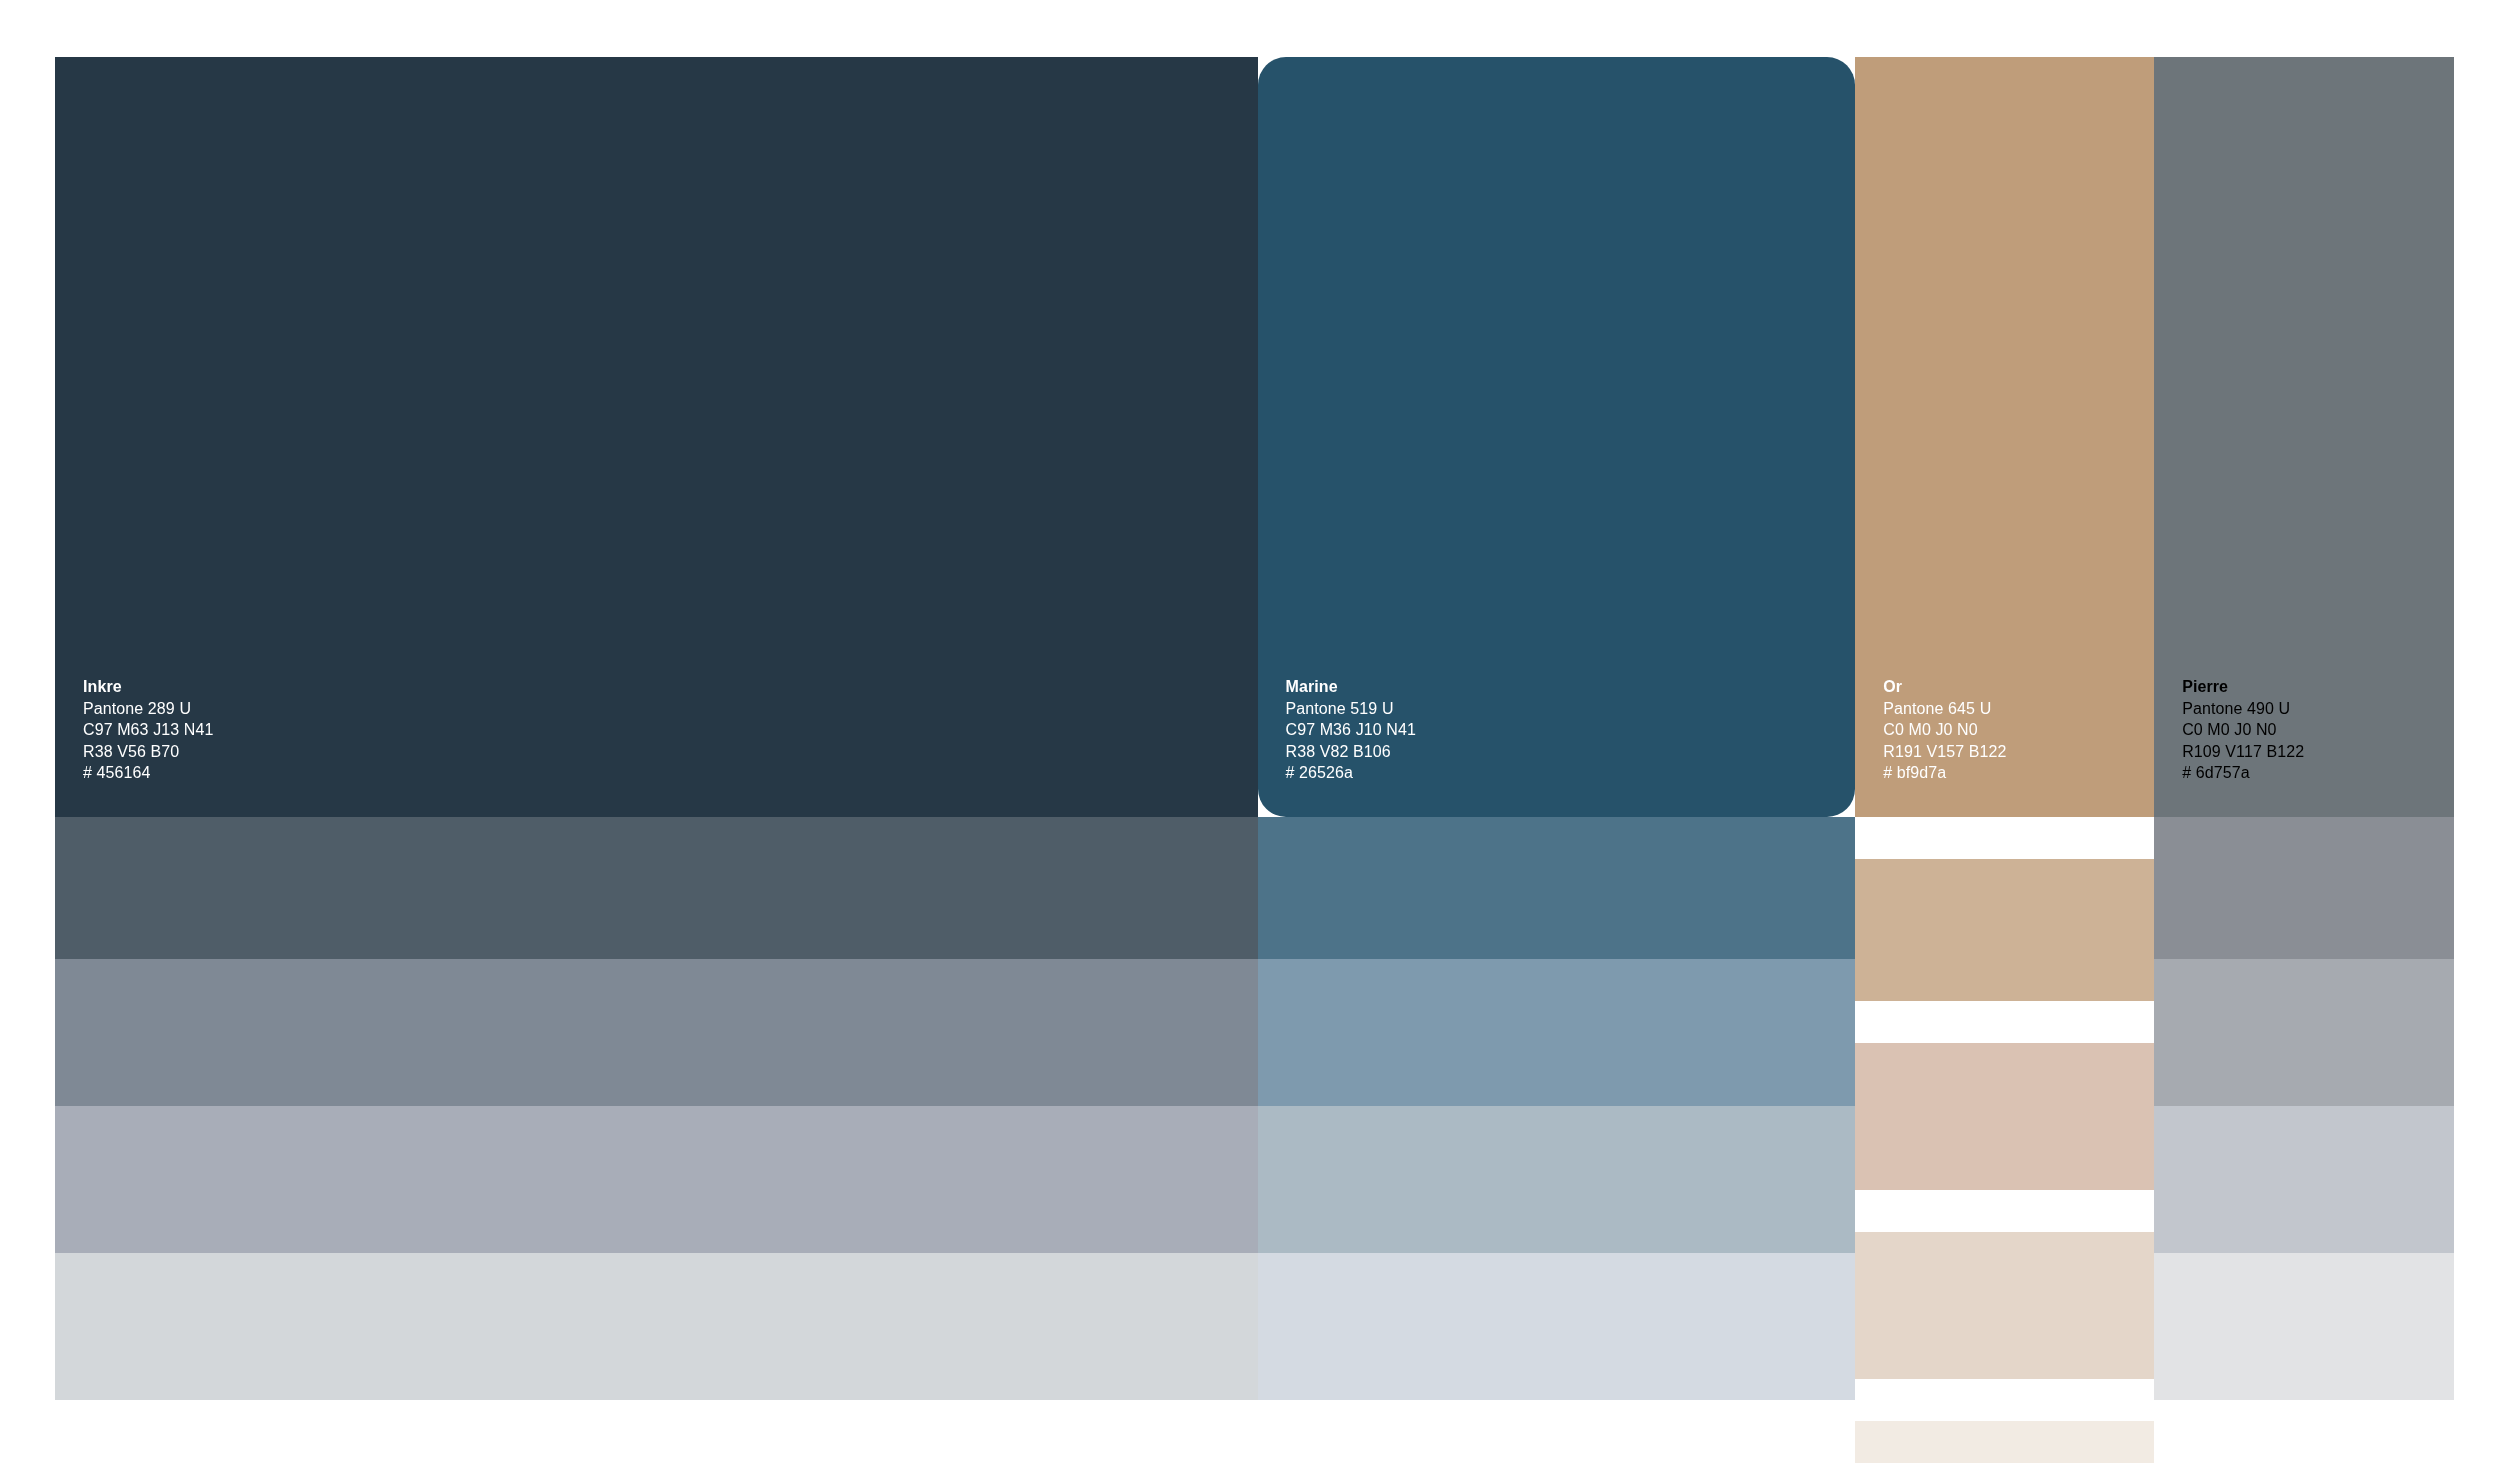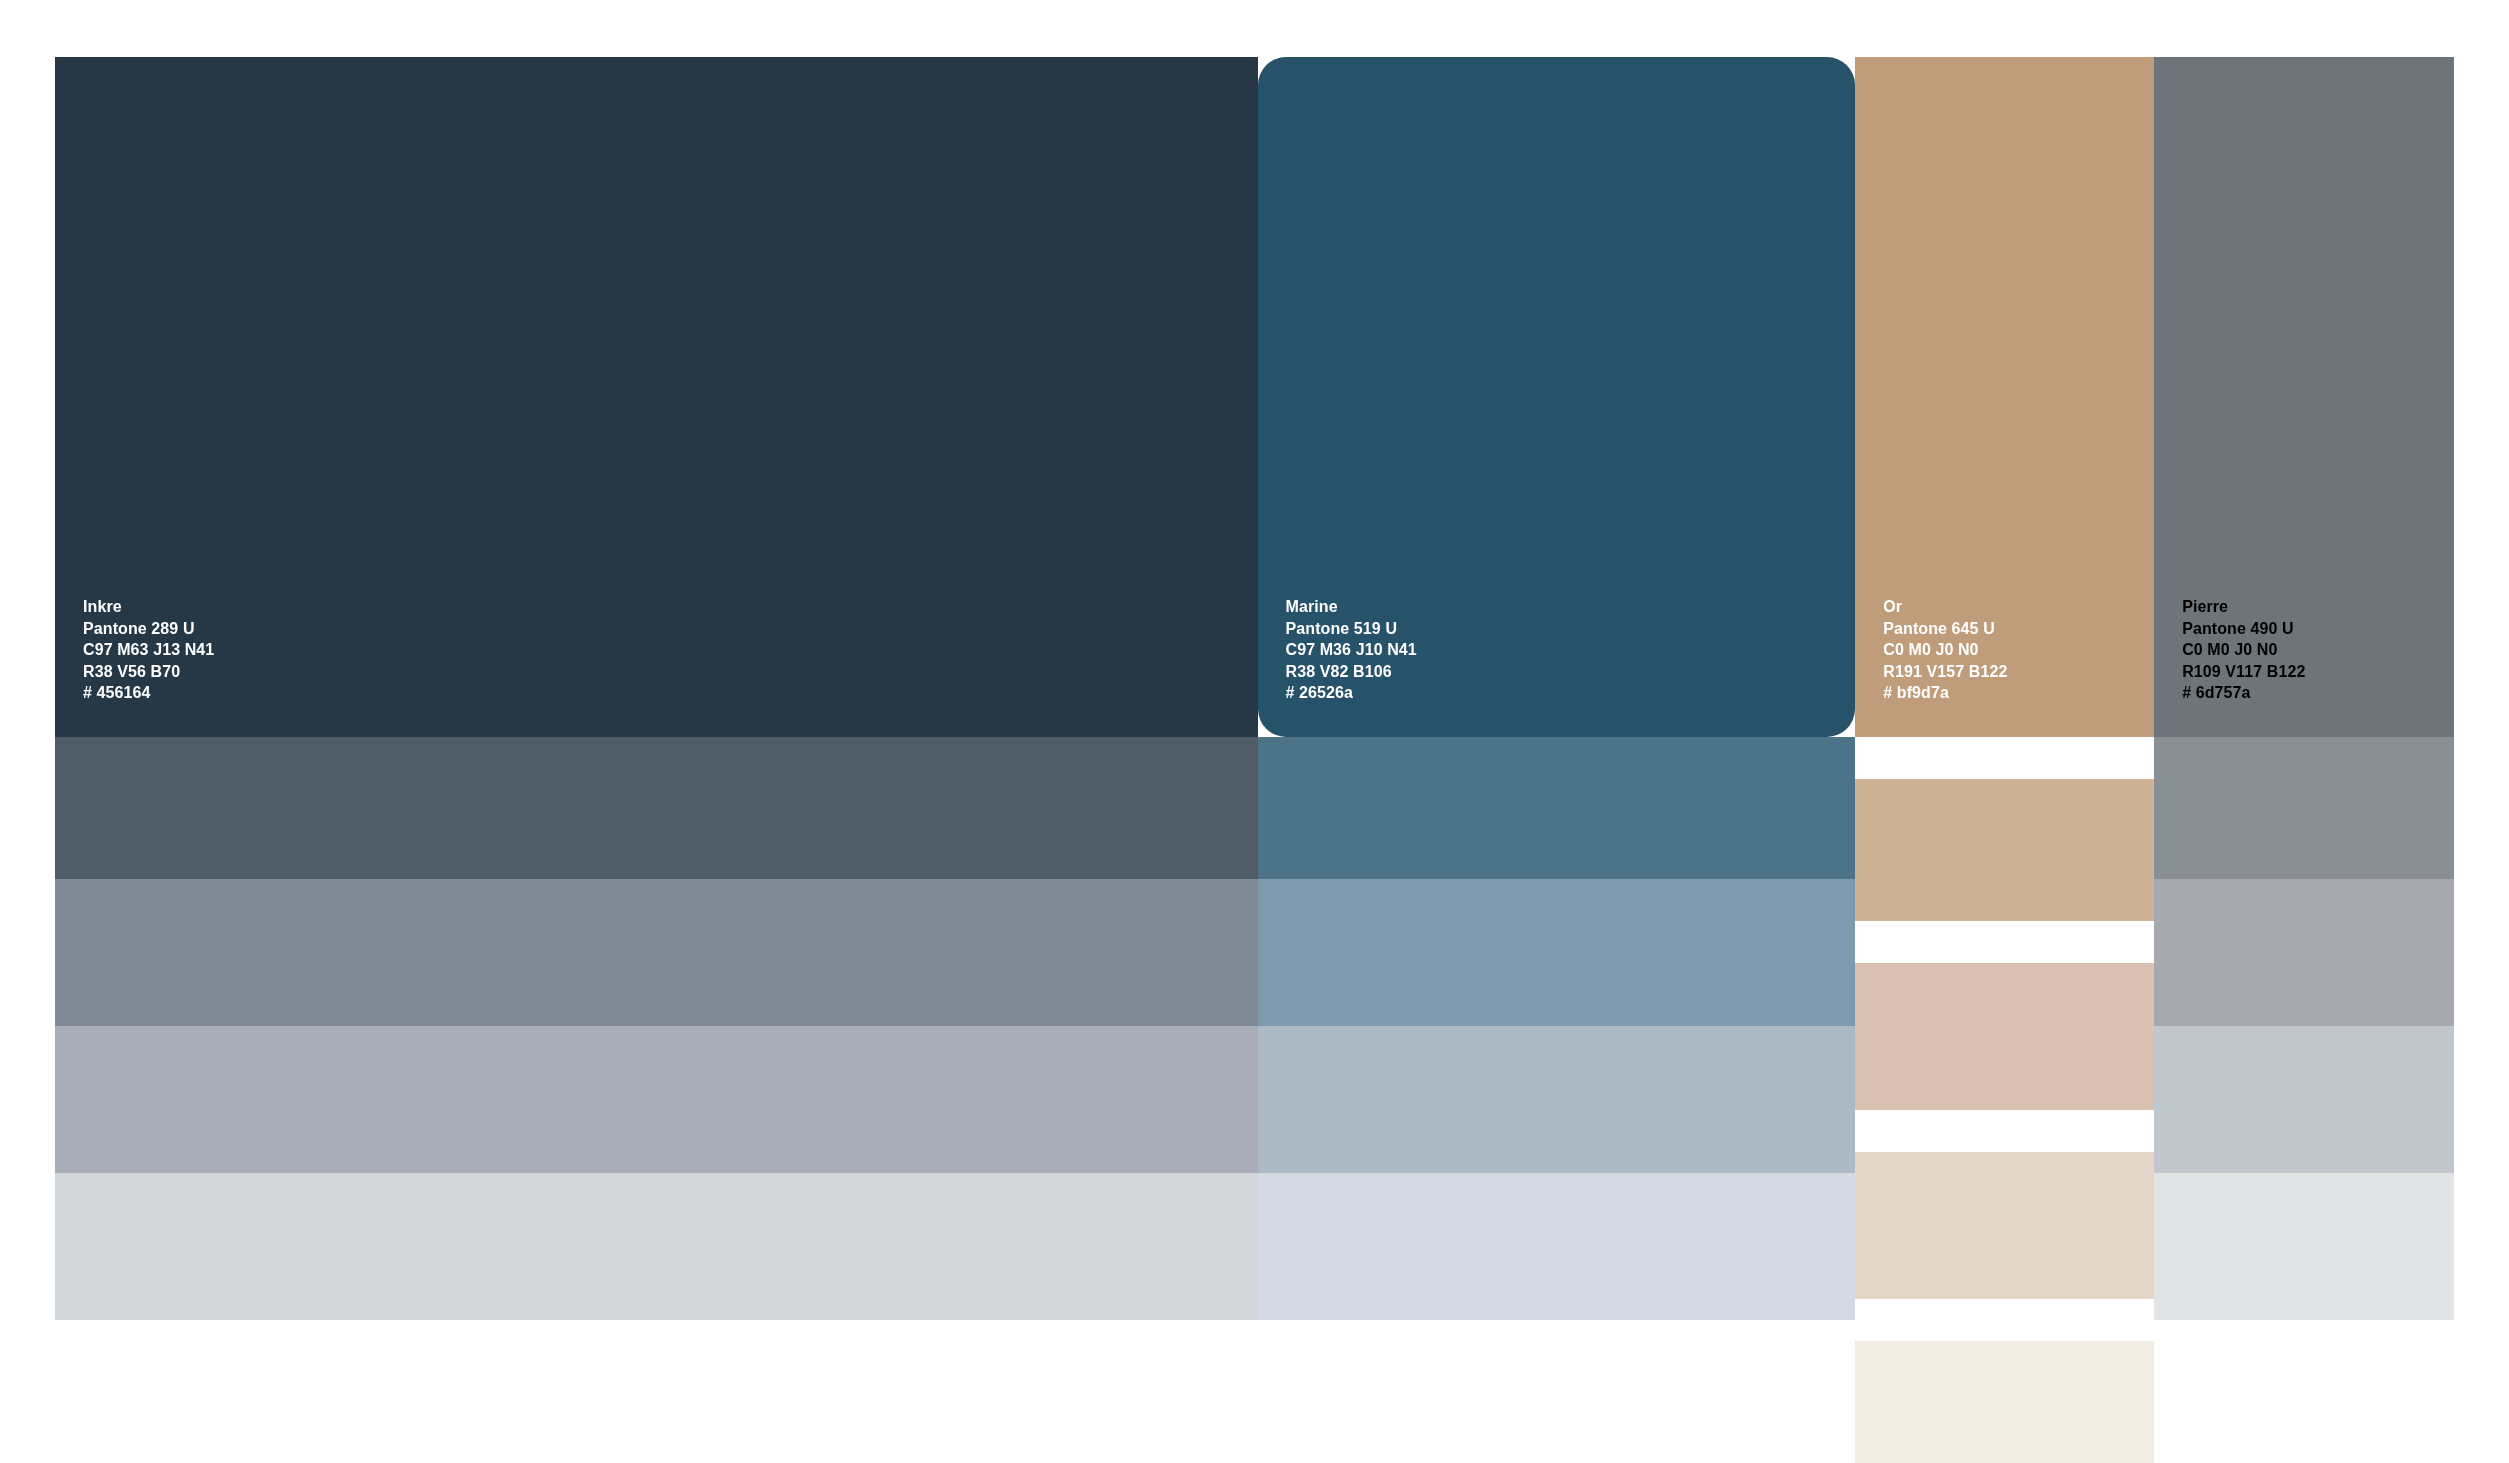--- a/index.html
+++ b/index.html
@@ -31,38 +31,38 @@
     display: flex;
     flex-direction: column;
     align-items: stretch;
     height: 100%;
   }
 
   
   .swatch-base {
     position: relative;
     flex: 0 0 auto;
-    height: 680px;
+    height: 760px;
   }
 
   .swatch-caption {
     position: absolute;
     left: 28px;
     bottom: 33px;
     color: #ffffff;
     font-size: 16px;
     line-height: 21.6px;
     letter-spacing: 0.1px;
     white-space: nowrap;
   }
   .swatch-caption .caption-name {
     font-weight: 700;
   }
   .swatch-caption .caption-line {
-    font-weight: 700;
+    font-weight: 400;
   }
 
   .swatch-tint {
     flex: 0 0 auto;
     width: 100%;
   }
   .tint-1 { height: 142px; }
   .tint-2 { height: 147px; }
   .tint-3 { height: 147px; }
   .tint-4 { height: 147px; }

